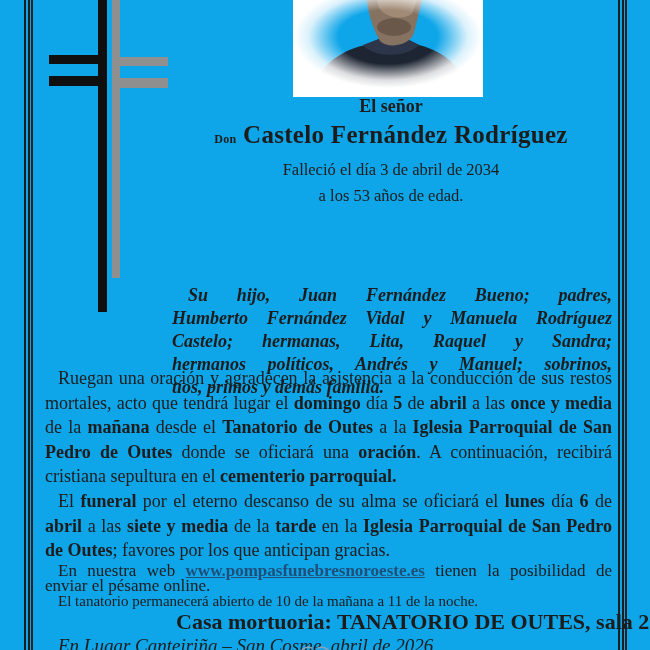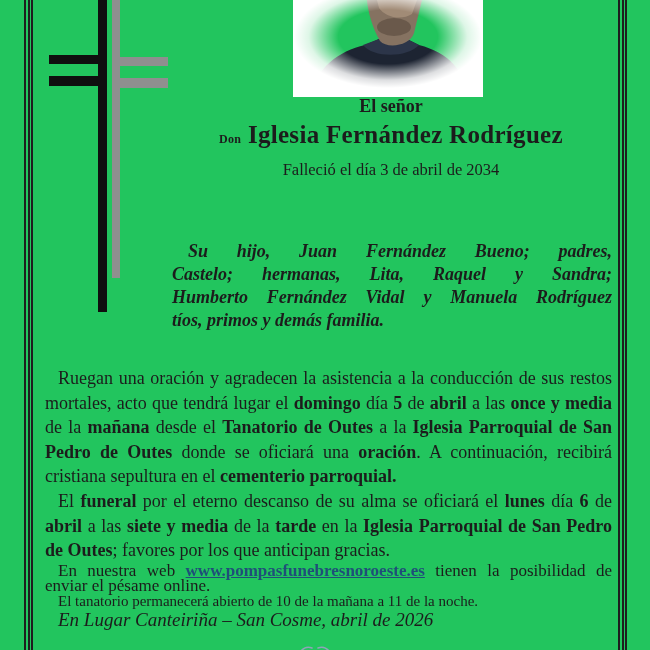--- a/index.html
+++ b/index.html
@@ -1,17 +1,17 @@
 <!DOCTYPE html>
 <html><head>
 <meta charset="utf-8">
 <style>
   html,body{margin:0;padding:0;background:#fff;}
   .page{
-    position:relative;width:650px;height:650px;background:#22c55e;overflow:hidden;
+    position:relative;width:650px;height:650px;background:#0ea5e9;overflow:hidden;
     font-family:"Liberation Serif","DejaVu Serif",serif;color:#1c1c1c;
   }
   
   .vborder{
     position:absolute;top:0;bottom:0;width:9px;
     background:linear-gradient(90deg,#1e1e1e 0 2px,transparent 2px 3.6px,#1e1e1e 3.6px 5.6px,transparent 5.6px 7px,#1e1e1e 7px 9px);
   }
   .vborder.left{left:24px;}
   .vborder.right{left:618px;}
 
@@ -40,21 +40,21 @@
   .t-death{top:160px;font-size:16.5px;}
   .t-age{top:186px;font-size:16.5px;}
   .t-dep{top:211px;font-size:18px;font-weight:bold;}
 
   
   .family{
     position:absolute;left:172px;top:240px;width:440px;
     font-size:18px;line-height:23px;font-weight:bold;font-style:italic;
   }
   .jline{text-align:justify;text-align-last:justify;}
-  .jline.first{text-indent:16px;}
+  .jline.first{text-indent:16px;margin-top:44px;}
   .jline.last{text-align-last:left;}
 
   
   .bodytext{position:absolute;left:45px;top:366px;width:567px;font-size:18px;line-height:24.6px;}
   .bodytext p{margin:0;text-align:justify;text-indent:13px;}
   .bold{font-weight:bold;}
   .webline{font-size:17px;line-height:15px;margin-top:3px;text-indent:0;text-align:left;}
   .webline .link{color:#1f4e79;font-weight:bold;text-decoration:underline;cursor:pointer;}
   .tanline{font-size:15px;line-height:16px;font-weight:normal;margin-top:2px;}
   .casa{font-size:22px;line-height:26px;font-weight:bold;text-align:center;padding-left:118px;margin-top:2px;white-space:nowrap;}
@@ -85,36 +85,39 @@
       <path d="M70,45 C80,58 114,58 126,45 L114,39 L86,39 Z" fill="#2c3549"></path>
       <path d="M74,0 L129,0 L121,33 C117,46 94,49 87,41 C79,27 75,12 74,0 Z" fill="#857261"></path>
       <path d="M84,0 L124,0 L119,14 C108,21 92,17 86,8 Z" fill="#a18b76"></path>
       <ellipse cx="101" cy="27" rx="17" ry="9" fill="#4a3c30" opacity="0.45"></ellipse>
     </svg>
     <div class="vignette"></div>
   </div>
 
   <div class="titles t-senor">El señor</div>
 
-  <div class="titles t-name"><span class="prefix">Don</span><span> Iglesia Fernández Rodríguez</span></div>
+  <div class="titles t-name"><span class="prefix">Don</span><span> Castelo Fernández Rodríguez</span></div>
 
   <div class="titles t-death">Falleció el día 3 de abril de 2034</div>
+  <div class="titles t-age">a los 53 años de edad.</div>
 
   <div class="family">
       <div class="jline first">Su hijo, Juan Fernández Bueno; padres,</div>
+      <div class="jline">Humberto Fernández Vidal y Manuela Rodríguez</div>
       <div class="jline">Castelo; hermanas, Lita, Raquel y Sandra;</div>
-      <div class="jline">Humberto Fernández Vidal y Manuela Rodríguez</div>
+      <div class="jline">hermanos políticos, Andrés y Manuel; sobrinos,</div>
       <div class="jline last">tíos, primos y demás familia.</div>
     </div>
 
   <div class="bodytext">
     <p><span>Ruegan una oración y agradecen la asistencia a la conducción de sus restos mortales, acto que tendrá lugar el </span><span class="bold">domingo</span><span> día </span><span class="bold">5</span><span> de </span><span class="bold">abril</span><span> a las </span><span class="bold">once y media</span><span> de la </span><span class="bold">mañana</span><span> desde el </span><span class="bold">Tanatorio de Outes</span><span> a la </span><span class="bold">Iglesia Parroquial de San Pedro de Outes</span><span> donde se oficiará una </span><span class="bold">oración</span><span>. A continuación, recibirá cristiana sepultura en el </span><span class="bold">cementerio parroquial.</span></p>
     <p><span>El </span><span class="bold">funeral</span><span> por el eterno descanso de su alma se oficiará el </span><span class="bold">lunes</span><span> día </span><span class="bold">6</span><span> de </span><span class="bold">abril</span><span> a las </span><span class="bold">siete y media</span><span> de la </span><span class="bold">tarde</span><span> en la </span><span class="bold">Iglesia Parroquial de San Pedro de Outes</span><span>; favores por los que anticipan gracias.</span></p>
     <p class="webline"><span>En nuestra web </span><a class="link" href="#">www.pompasfunebresnoroeste.es</a><span> tienen la posibilidad de enviar el pésame online.</span></p>
     <p class="tanline">El tanatorio permanecerá abierto de 10 de la mañana a 11 de la noche.</p>
+    <p class="casa">Casa mortuoria: TANATORIO DE OUTES, sala 2</p>
     <p class="placedate">En Lugar Canteiriña – San Cosme, abril de 2026</p>
   </div>
 
   <div class="logo">
     <svg width="38" height="12" viewBox="0 0 38 12" aria-hidden="true">
       <path d="M3,11 Q8,2 16,5" fill="none" stroke="#8fa3b8" stroke-width="1.6" stroke-linecap="round"></path>
       <path d="M22,5 Q30,2 35,11" fill="none" stroke="#8fa3b8" stroke-width="1.6" stroke-linecap="round"></path>
     </svg>
   </div>
 

